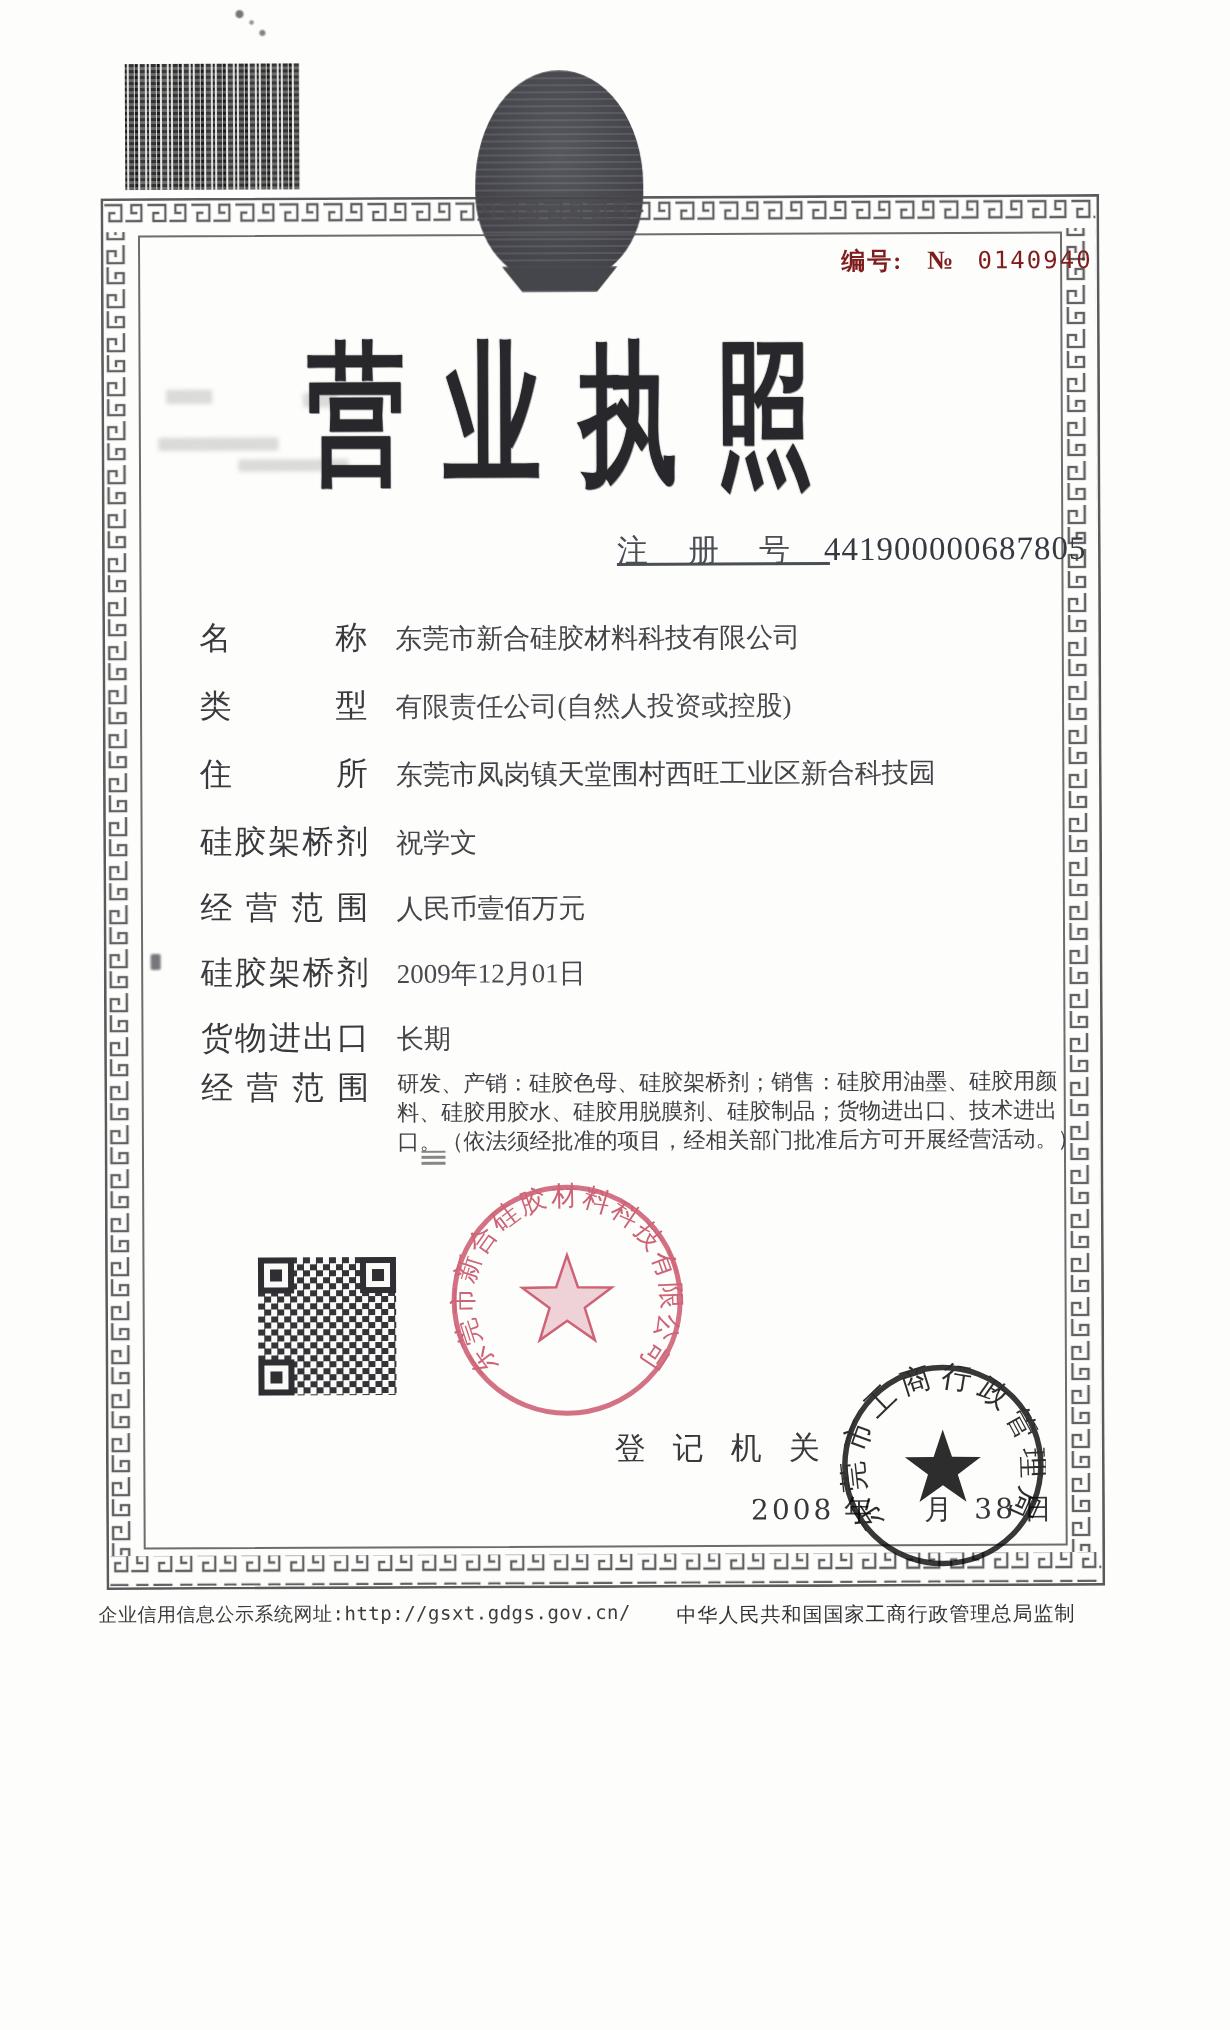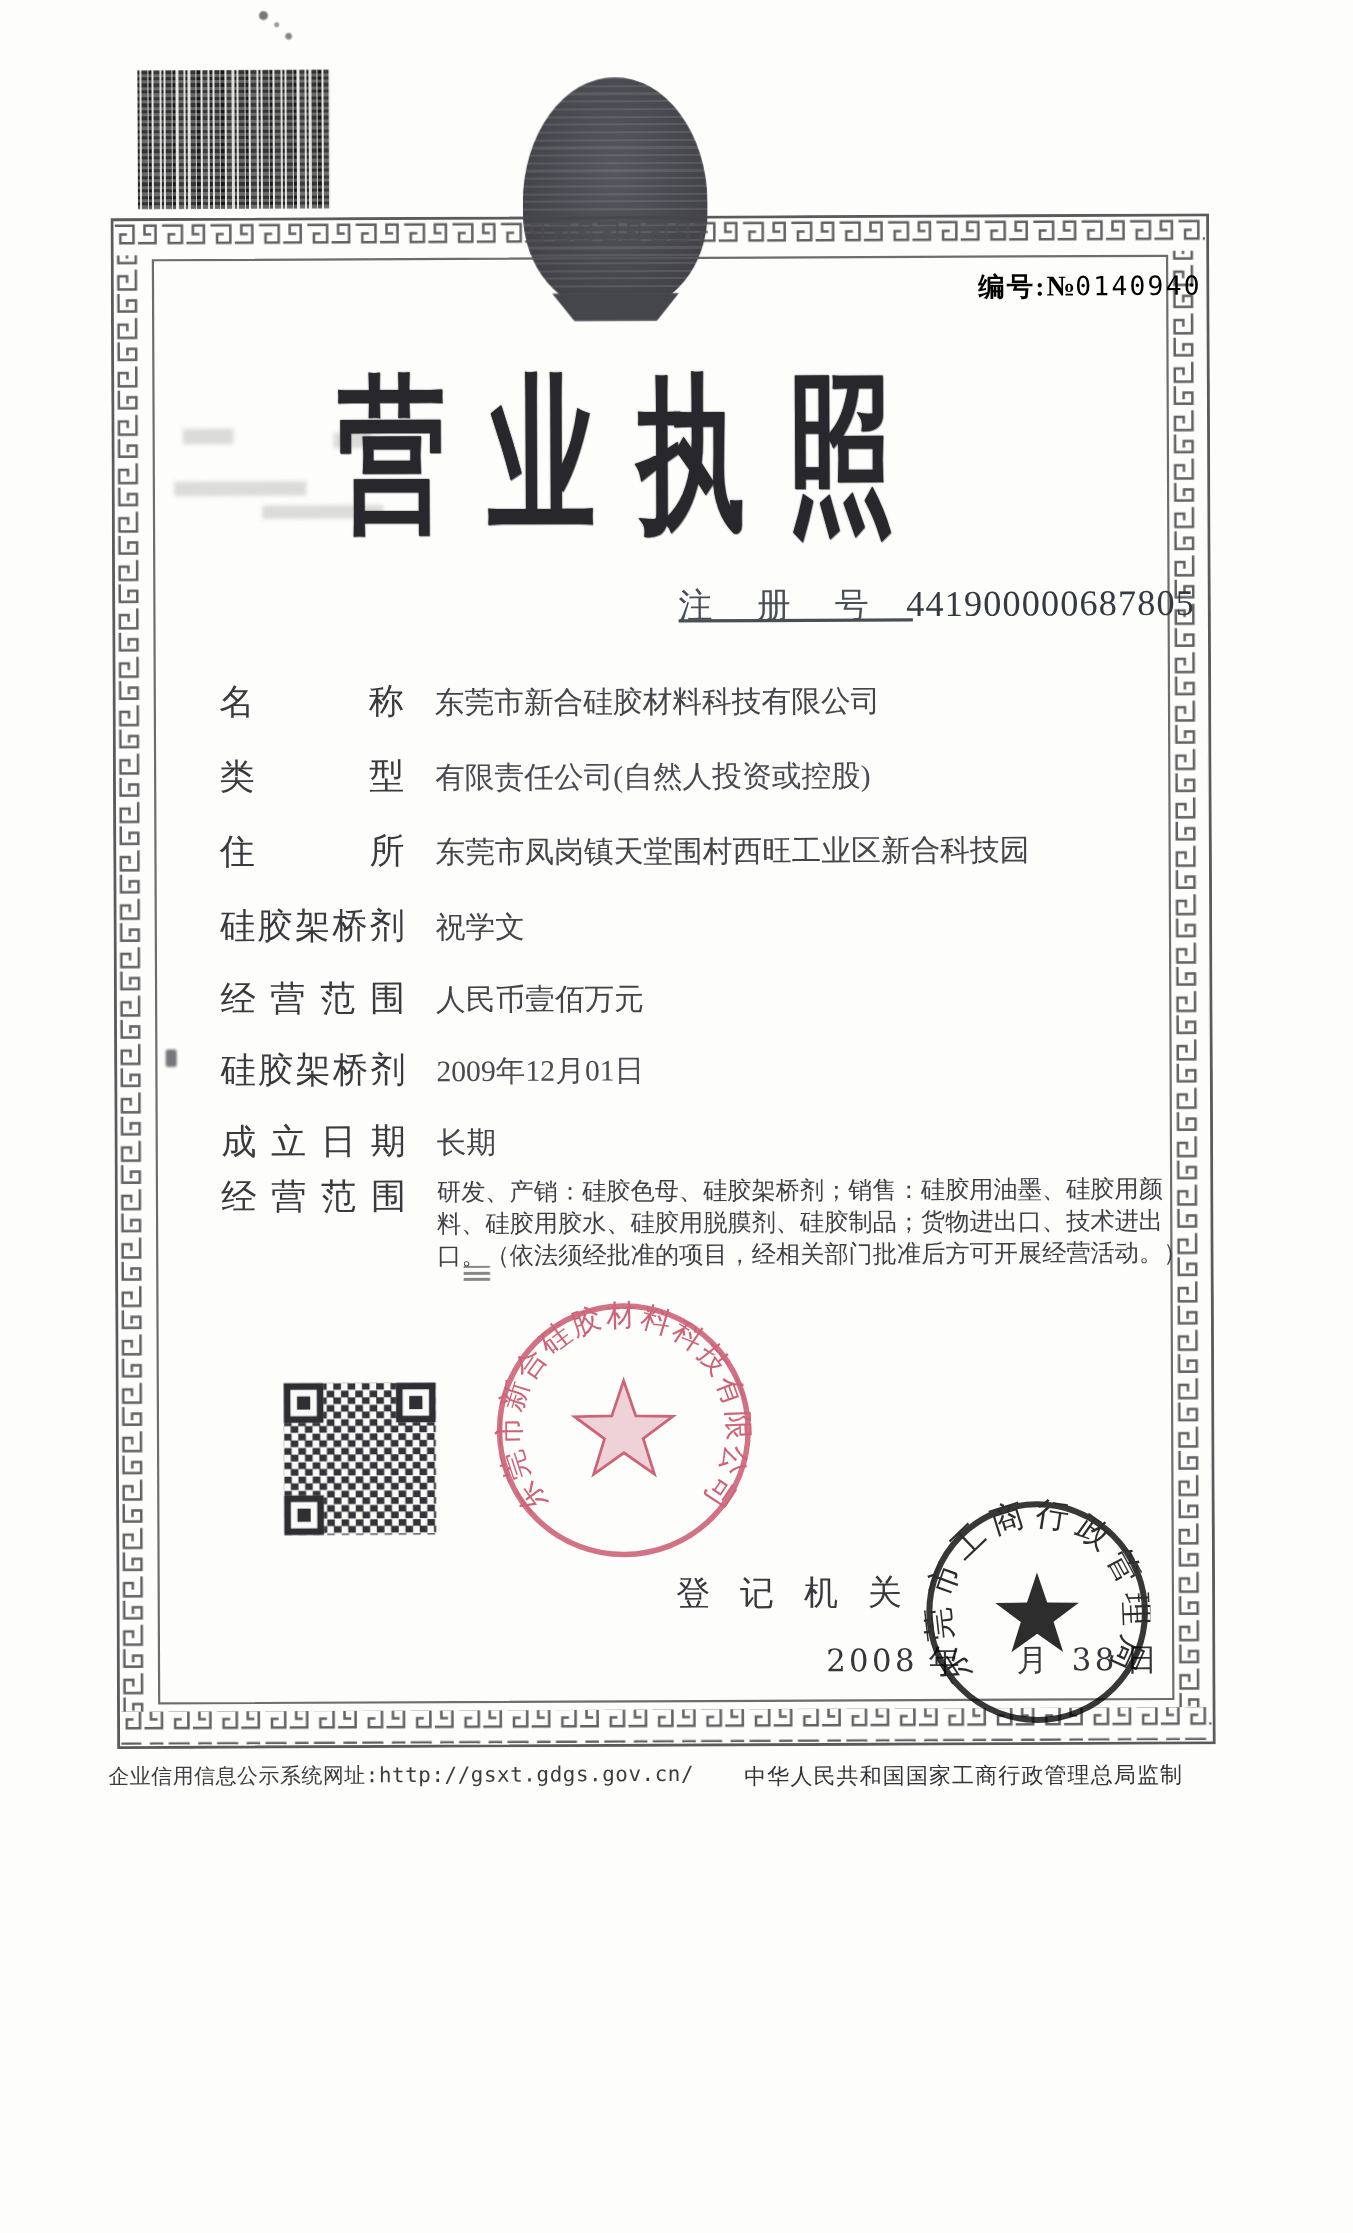--- a/index.html
+++ b/index.html
@@ -35,22 +35,22 @@
   .g1{left:168px;top:388px;width:46px;height:14px;}
   .g2{left:305px;top:392px;width:34px;height:14px;}
   .g3{left:160px;top:436px;width:120px;height:13px;}
   .g4{left:240px;top:458px;width:110px;height:12px;}
   .comma-mark{position:absolute;left:150px;top:952px;width:10px;height:16px;background:#55555a;
     opacity:.8;filter:blur(1px);border-radius:2px;}
   .scope-mark{position:absolute;left:420px;top:1150px;width:24px;height:14px;opacity:.8;
     background:repeating-linear-gradient(0deg,#6a6a6a 0 3px,transparent 3px 6px);filter:blur(.4px);}
 
   
-  .serial{position:absolute;top:246px;right:135px;display:flex;align-items:baseline;gap:0;
-    color:#000000;}
+  .serial{position:absolute;top:246px;right:135px;display:flex;align-items:baseline;gap:24px;
+    color:#7f1d1d;}
   .serial .lab{font-size:24px;font-weight:700;letter-spacing:2px;}
   .serial .nosign{font-size:26px;font-weight:900;}
   .serial .num{font-size:24px;font-family:"DejaVu Sans Mono",monospace;letter-spacing:2px;}
 
   
   .title{position:absolute;left:292px;top:338px;white-space:nowrap;}
   .tchar{display:inline-block;width:96px;margin-right:36px;font-size:152px;line-height:150px;
     font-weight:900;font-family:"Liberation Sans",sans-serif;color:#28282c;
     transform:scaleX(.64);transform-origin:center;
     text-shadow:0 0 2px rgba(20,20,20,.75), 1px 1px 0 rgba(40,40,40,.4);}
@@ -165,21 +165,21 @@
     </div>
     <div class="frow r4">
       <span class="flabel">经营范围</span>
       <span class="fvalue">人民币壹佰万元</span>
     </div>
     <div class="frow r5">
       <span class="flabel">硅胶架桥剂</span>
       <span class="fvalue">2009年12月01日</span>
     </div>
     <div class="frow r6">
-      <span class="flabel">成立日期</span>
+      <span class="flabel">货物进出口</span>
       <span class="fvalue">长期</span>
     </div>
     <div class="frow r7">
       <span class="flabel">经营范围</span>
       <span class="fvalue">研发、产销：硅胶色母、硅胶架桥剂；销售：硅胶用油墨、硅胶用颜料、硅胶用胶水、硅胶用脱膜剂、硅胶制品；货物进出口、技术进出口。（依法须经批准的项目，经相关部门批准后方可开展经营活动。）</span>
     </div>
 
     <div class="qr">
       <div class="finder f-tl"></div>
       <div class="finder f-tr"></div>

